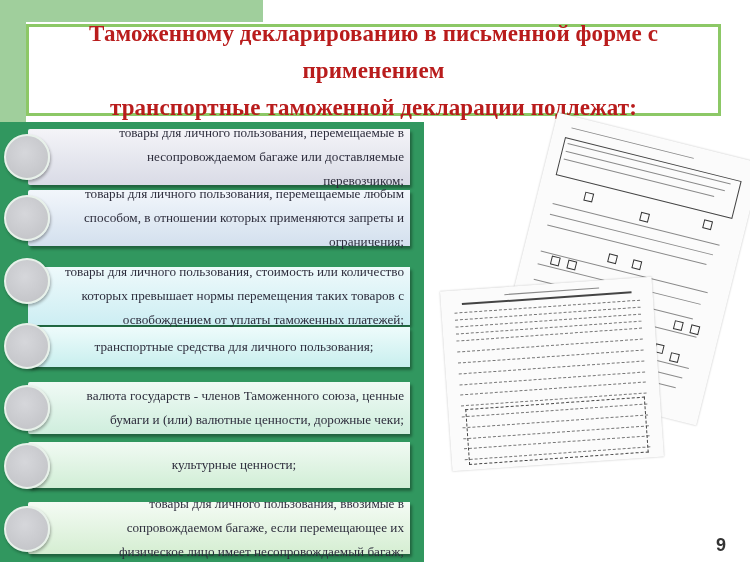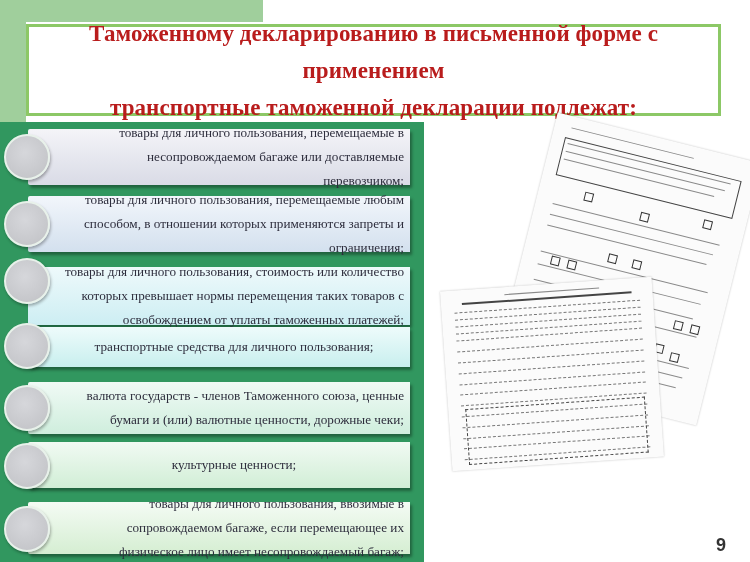--- a/index.html
+++ b/index.html
@@ -38,21 +38,21 @@
   <div class="title-line">транспортные таможенной декларации подлежат:</div>
 </div>
 
 <div class="panel">
 
   <div class="item" style="top:5px;height:60px">
     <div class="pill g1" style="top:2px;height:56px">товары для личного пользования, перемещаемые в несопровождаемом багаже или доставляемые перевозчиком;</div>
     <div class="circle" style="top:7px"></div>
   </div>
 
-  <div class="item" style="top:72px;height:60px">
+  <div class="item" style="top:66px;height:60px">
     <div class="pill g2" style="top:2px;height:56px">товары для личного пользования, перемещаемые любым способом, в отношении которых применяются запреты и ограничения;</div>
     <div class="circle" style="top:7px"></div>
   </div>
 
   <div class="item" style="top:127px;height:70px">
     <div class="pill g3" style="top:18px;height:58px">товары для личного пользования, стоимость или количество которых превышает нормы перемещения таких товаров с освобождением от уплаты таможенных платежей;</div>
     <div class="circle" style="top:9px"></div>
   </div>
 
   <div class="item" style="top:200px;height:50px">

